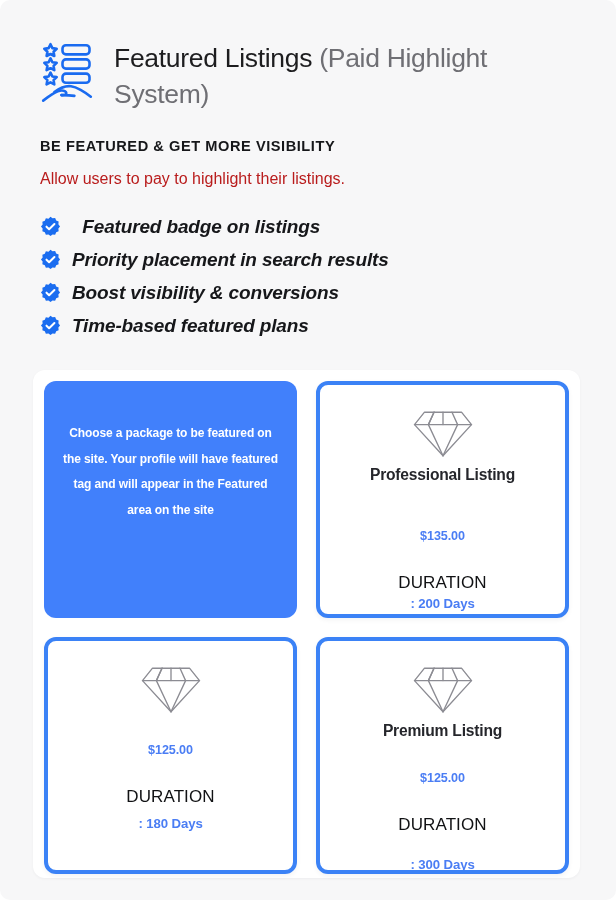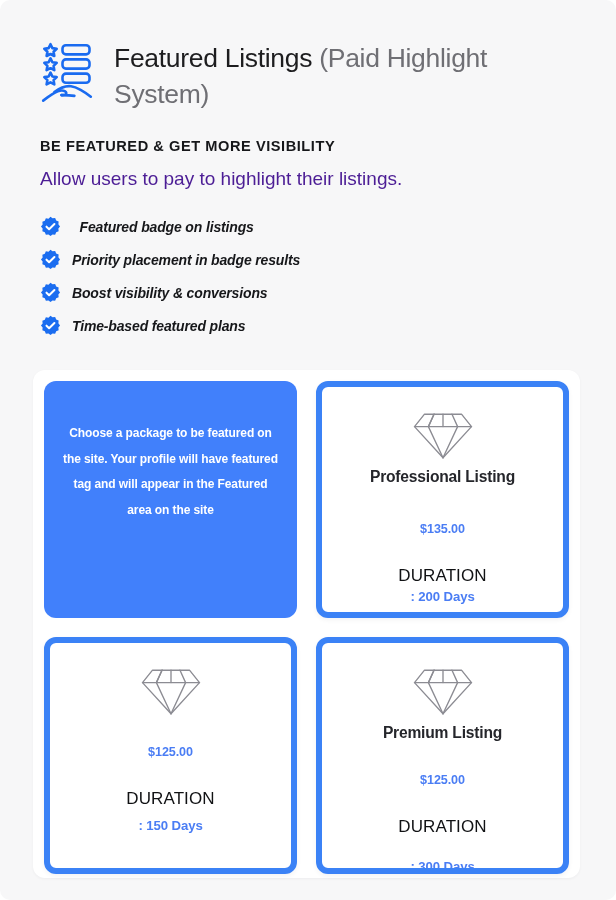--- a/index.html
+++ b/index.html
@@ -41,37 +41,37 @@
   .intro { padding: 26px 40px 0 40px; }
   .kicker {
     font-size: 14.6px;
     font-weight: 700;
     letter-spacing: 0.55px;
     color: #16171a;
     text-transform: uppercase;
   }
   .subtitle {
     margin-top: 14px;
-    font-size: 19px;
+    font-size: 16px;
     line-height: 22px;
-    color: #4c1d95;
+    color: #b91c1c;
     font-weight: 400;
   }
 
   
   .features { padding: 20px 40px 0 40px; }
   .feature-row {
     display: flex;
     align-items: center;
     gap: 11px;
     height: 33px;
   }
   .badge-icon { flex: 0 0 auto; width: 21px; height: 21px; display: block; }
   .feature-text {
-    font-size: 14px;
+    font-size: 19px;
     font-weight: 700;
     font-style: italic;
     color: #16171a;
     letter-spacing: -0.15px;
     white-space: pre;
   }
 
   
   .packages-panel {
     position: absolute;
@@ -88,21 +88,21 @@
     grid-template-columns: 1fr 1fr;
     gap: 19px;
     padding: 11px 11px;
   }
 
   .pkg-card {
     position: relative;
     border-radius: 12px;
     height: 237px;
     background: #ffffff;
-    border: 6px solid #3b82f6;
+    border: 4px solid #3b82f6;
     box-shadow: 0 2px 5px rgba(25,25,45,0.05);
     display: flex;
     flex-direction: column;
     align-items: center;
     overflow: hidden;
   }
   .pkg-card.promo {
     background: #4180fb;
     border: none;
     box-shadow: none;
@@ -141,21 +141,21 @@
     letter-spacing: 0.1px;
   }
   .pkg-duration-value {
     font-size: 13.2px;
     font-weight: 700;
     color: #4a7df4;
     letter-spacing: -0.1px;
   }
 
   
-  .card-a .pkg-price { margin-top: 36px; text-align: center; }
+  .card-a .pkg-price { margin-top: 45px; text-align: center; }
   .card-a .pkg-duration-label { margin-top: 30px; }
   .card-a .pkg-duration-value { margin-top: 3px; }
 
   .card-b .pkg-price { margin-top: 28px; }
   .card-b .pkg-duration-label { margin-top: 30px; }
   .card-b .pkg-duration-value { margin-top: 9px; }
 
   .card-c .pkg-price { margin-top: 31px; }
   .card-c .pkg-duration-label { margin-top: 30px; }
   .card-c .pkg-duration-value { margin-top: 22px; }
@@ -201,21 +201,21 @@
       </span>
       <span class="feature-text">  Featured badge on listings</span>
     </div>
     <div class="feature-row">
       <span class="badge-icon">
         <svg viewBox="0 0 24 24" width="21" height="21" xmlns="http://www.w3.org/2000/svg">
           <path fill="#1b6df0" d="M12 .8l2.3 1.9 3-.3 1.2 2.8 2.8 1.2-.3 3L22.9 12l-1.9 2.3.3 3-2.8 1.2-1.2 2.8-3-.3-2.3 1.9-2.3-1.9-3 .3-1.2-2.8-2.8-1.2.3-3L1.1 12 3 9.7l-.3-3 2.8-1.2 1.2-2.8 3 .3z"></path>
           <path d="M7.4 12.2l3 3 6.1-6.1" stroke="#ffffff" stroke-width="2.3" fill="none" stroke-linecap="round" stroke-linejoin="round"></path>
         </svg>
       </span>
-      <span class="feature-text">Priority placement in badge results</span>
+      <span class="feature-text">Priority placement in search results</span>
     </div>
     <div class="feature-row">
       <span class="badge-icon">
         <svg viewBox="0 0 24 24" width="21" height="21" xmlns="http://www.w3.org/2000/svg">
           <path fill="#1b6df0" d="M12 .8l2.3 1.9 3-.3 1.2 2.8 2.8 1.2-.3 3L22.9 12l-1.9 2.3.3 3-2.8 1.2-1.2 2.8-3-.3-2.3 1.9-2.3-1.9-3 .3-1.2-2.8-2.8-1.2.3-3L1.1 12 3 9.7l-.3-3 2.8-1.2 1.2-2.8 3 .3z"></path>
           <path d="M7.4 12.2l3 3 6.1-6.1" stroke="#ffffff" stroke-width="2.3" fill="none" stroke-linecap="round" stroke-linejoin="round"></path>
         </svg>
       </span>
       <span class="feature-text">Boost visibility &amp; conversions</span>
     </div>
@@ -265,21 +265,21 @@
               <path d="M22 3.2l-5.6 12.4 14.6 31.2"></path>
               <path d="M40 3.2l5.6 12.4-14.6 31.2"></path>
               <path d="M16.4 15.6L22 3.2"></path>
               <path d="M31 3.2v12.4"></path>
             </g>
           </svg>
         </span>
         <div class="pkg-title empty"></div>
         <div class="pkg-price">$125.00</div>
         <div class="pkg-duration-label">DURATION</div>
-        <div class="pkg-duration-value">: 150 Days</div>
+        <div class="pkg-duration-value">: 180 Days</div>
       </div>
 
       <div class="pkg-card card-c">
         <span class="diamond-icon">
           <svg viewBox="0 0 62 50" width="62" height="50" fill="none" xmlns="http://www.w3.org/2000/svg">
             <g stroke="#8c8c93" stroke-width="1.35" stroke-linejoin="round" stroke-linecap="round">
               <path d="M12.5 3.2h37l10 12.4-28.5 31.2L2.5 15.6z"></path>
               <path d="M2.5 15.6h57"></path>
               <path d="M22 3.2l-5.6 12.4 14.6 31.2"></path>
               <path d="M40 3.2l5.6 12.4-14.6 31.2"></path>

